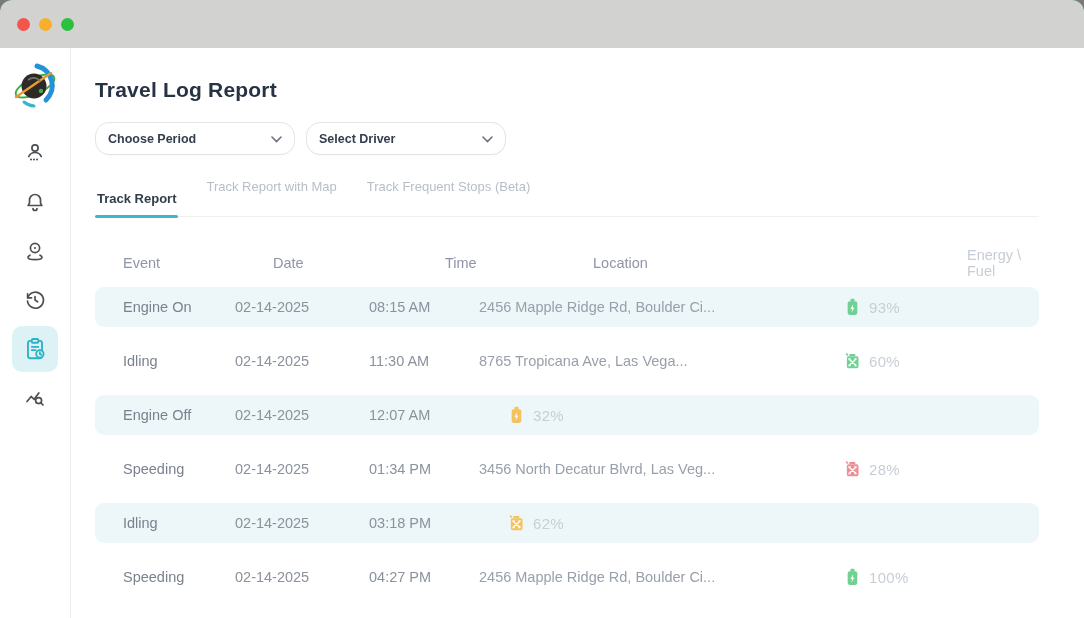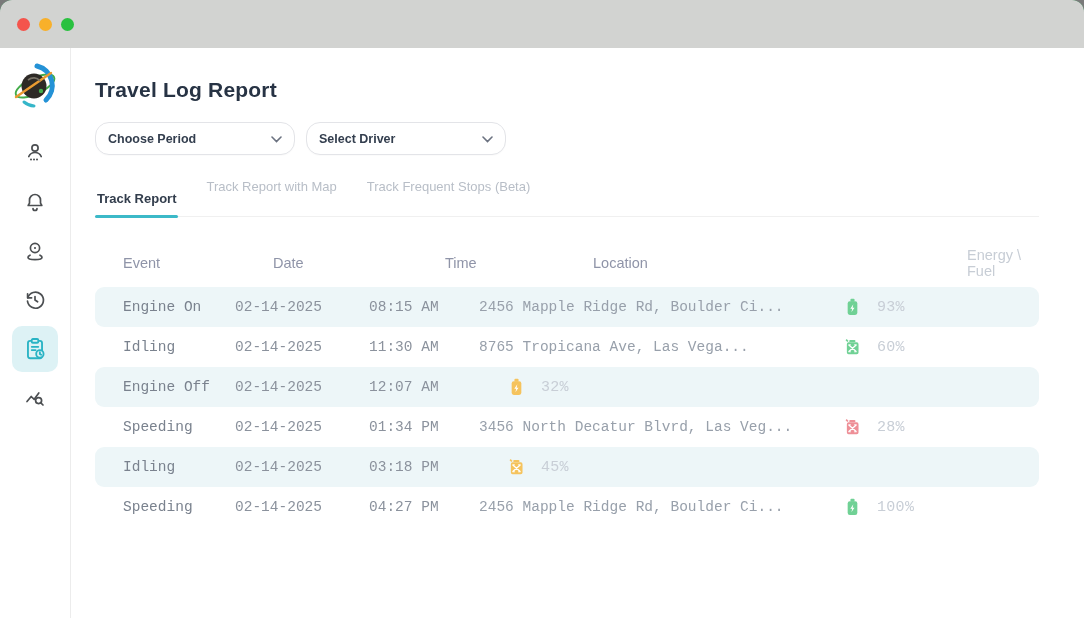--- a/index.html
+++ b/index.html
@@ -37,26 +37,26 @@
   .tab { font-size:13px; color:#b8bec7; padding:6px 2px 10px; cursor:pointer; position:relative; }
   .tab.active { color:#323d4c; font-weight:bold;margin-top:12px; }
   .tab.active::after { content:""; position:absolute; left:0; right:0; bottom:-2px; height:3px; background:#3cb9c8; border-radius:2px; }
 
   
   .table { width:944px; margin-top:30px; }
   .thead, .trow { display:grid; grid-template-columns:112px 134px 110px 336px 1fr; align-items:center; padding-left:28px; }
   .thead { height:26px; margin-bottom:14px;gap:38px; }
   .th { font-size:14.5px; color:#8f94a8; }
   .th.energy-h { color:#c7cdd5; }
-  .trow { height:40px; border-radius:9px; background:#fff;font-family:Liberation Mono, monospace; }
+  .trow { height:40px; border-radius:9px; margin-bottom:14px; background:#fff; }
   .trow.shaded { background:#edf6f8; }
   .cell { font-size:14.5px; color:#8b929d; white-space:nowrap; overflow:hidden; }
   .cell.ev { color:#7a828e; }
   .cell.loc { color:#98a0ab; }
-  .cell.energy { display:flex; align-items:center; gap:16px; padding-left:29px;text-align:center; }
+  .cell.energy { display:flex; align-items:center; gap:8px; padding-left:29px;text-align:center; }
   .eicon { width:17px; height:20px; display:inline-flex; }
   .eicon svg { width:100%; height:100%; }
   .pct { font-size:15px; color:#c8ced6; letter-spacing:.3px; }
 </style>
 </head>
 <body>
 
 <div class="window">
   <div class="titlebar">
     <div class="lights">
@@ -254,21 +254,21 @@
 
       <span class="eicon fuel" style="color: rgb(245, 195, 93);">
         <svg viewBox="0 0 22 24">
           <path d="M4.3 5.6L2 3.3 3.5 1.8l2.4 2.3z" fill="currentColor"></path>
           <path d="M6 6h10.5a2.3 2.3 0 0 1 2.3 2.3V19a2.3 2.3 0 0 1-2.3 2.3H6A2.3 2.3 0 0 1 3.7 19V8.3A2.3 2.3 0 0 1 6 6z" fill="currentColor"></path>
           <rect x="6.8" y="3" width="8" height="2.6" rx="1.2" fill="currentColor"></rect>
           <path d="M6.6 9.6l8.8 8M15.4 9.6l-8.8 8" stroke="#fff" stroke-width="1.7" stroke-linecap="round"></path>
           <path d="M6.2 9.2h2.2M13.6 9.2h2.2M6.2 18.2h2.2M13.6 18.2h2.2" stroke="#fff" stroke-width="1.2" stroke-linecap="round"></path>
         </svg>
       </span>
-      <span class="pct">45%</span>
+      <span class="pct">62%</span>
     </div>
   </div>
             <div class="trow">
     <div class="cell ev">Speeding</div>
     <div class="cell">02-14-2025</div>
     <div class="cell">04:27 PM</div>
     <div class="cell loc">2456 Mapple Ridge Rd, Boulder Ci...</div>
     <div class="cell energy">
       <span class="eicon battery" style="color: rgb(112, 209, 149);">
         <svg viewBox="0 0 20 24">

